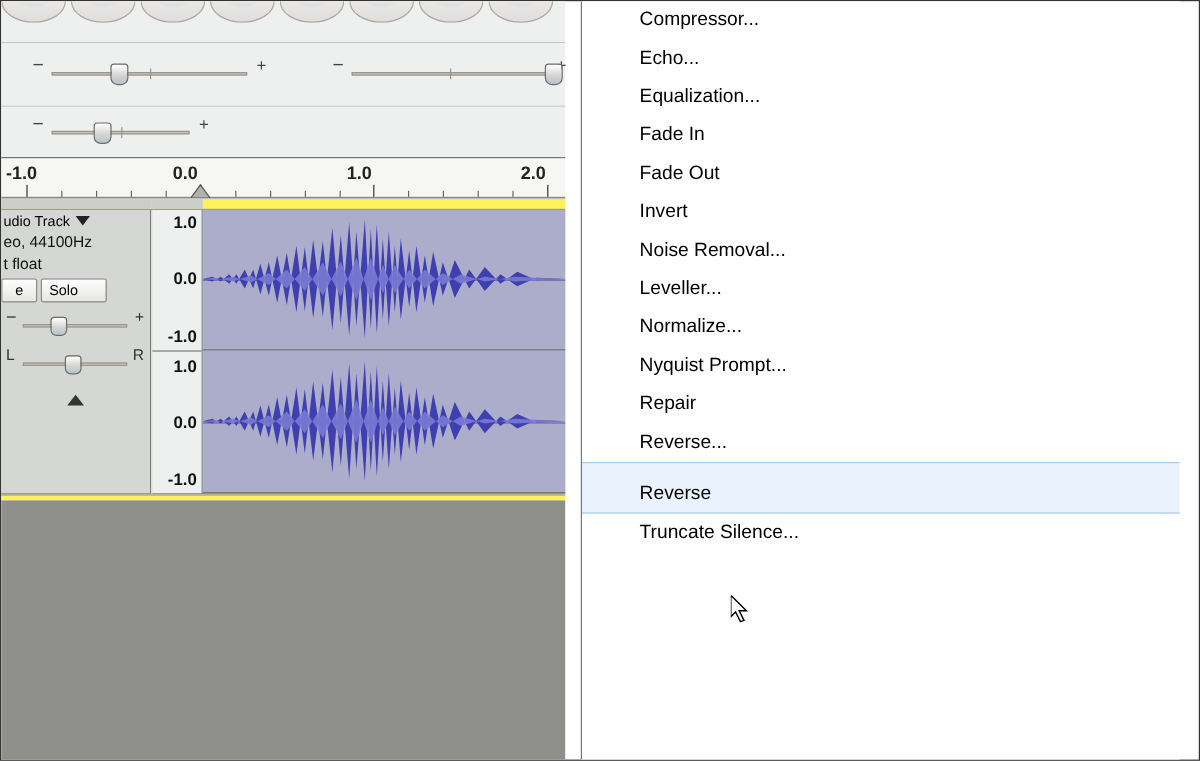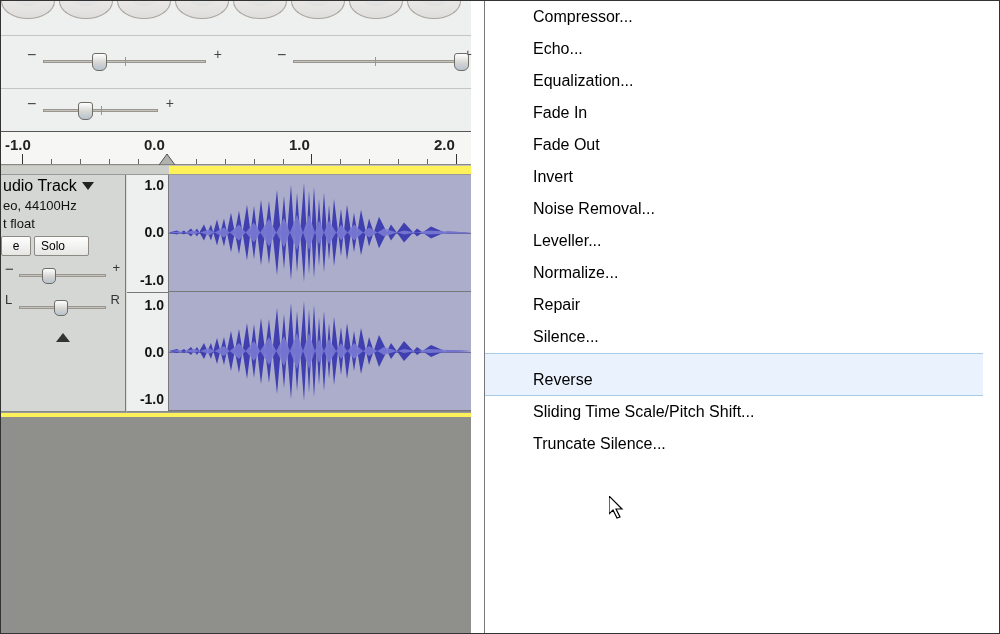--- a/index.html
+++ b/index.html
@@ -96,21 +96,21 @@
   .track-head {
     position: absolute;
     left:0; top:174px; width:125px; height:237px;
     background:#d5d7d4; border-right:1px solid #7a7a7a;
     border-bottom:1px solid #888;
     overflow:hidden;
   }
   .track-head .title-row{
     display:flex; align-items:center; gap:5px; padding:2px 3px 2px 2px;
   }
-  .track-head .title-row span.t{font-size:16px;}
+  .track-head .title-row span.t{font-size:12px;}
   .track-head .dropdown-caret{ display:inline-block; width:0;height:0;border-left:6px solid transparent;border-right:6px solid transparent;border-top:8px solid #222;}
   .track-head .info{font-size:13px; color:#111; padding-left:2px; line-height:18px; white-space:nowrap;}
   .track-head .btn-row{ margin-top:3px; display:flex; gap:3px; padding-left:0;}
   .track-head .btn{
     font-size:12px; padding:2px 6px;
     background:linear-gradient(#fefefe,#e6e6e4);
     border:1px solid #8d8a83; border-radius:2px;
   }
   .track-head .mini-slider{ margin-top:10px; position:relative; height:22px; width:115px; margin-left:4px;}
   .track-head .mini-slider .minus{position:absolute;left:0;top:-6px;font-size:15px;color:#333;}
@@ -327,22 +327,22 @@
 <div class="context-menu">
   <div class="item">Compressor...</div>
   <div class="item">Echo...</div>
   <div class="item">Equalization...</div>
   <div class="item">Fade In</div>
   <div class="item">Fade Out</div>
   <div class="item">Invert</div>
   <div class="item">Noise Removal...</div>
   <div class="item">Leveller...</div>
   <div class="item">Normalize...</div>
+  <div class="item">Nyquist Prompt...</div>
   <div class="item">Repair</div>
-  <div class="item">Silence...</div>
+  <div class="item">Reverse...</div>
   <div class="item hover">Reverse</div>
-  <div class="item">Sliding Time Scale/Pitch Shift...</div>
   <div class="item">Truncate Silence...</div>
 </div>
 
 <svg class="cursor-arrow" width="20" height="26">
   <polygon points="0,0 0,18 4,14 8,22 11,21 7,13 13,13" fill="#fff" stroke="#000" stroke-width="1.2"></polygon>
 </svg>
 
 </body></html>

